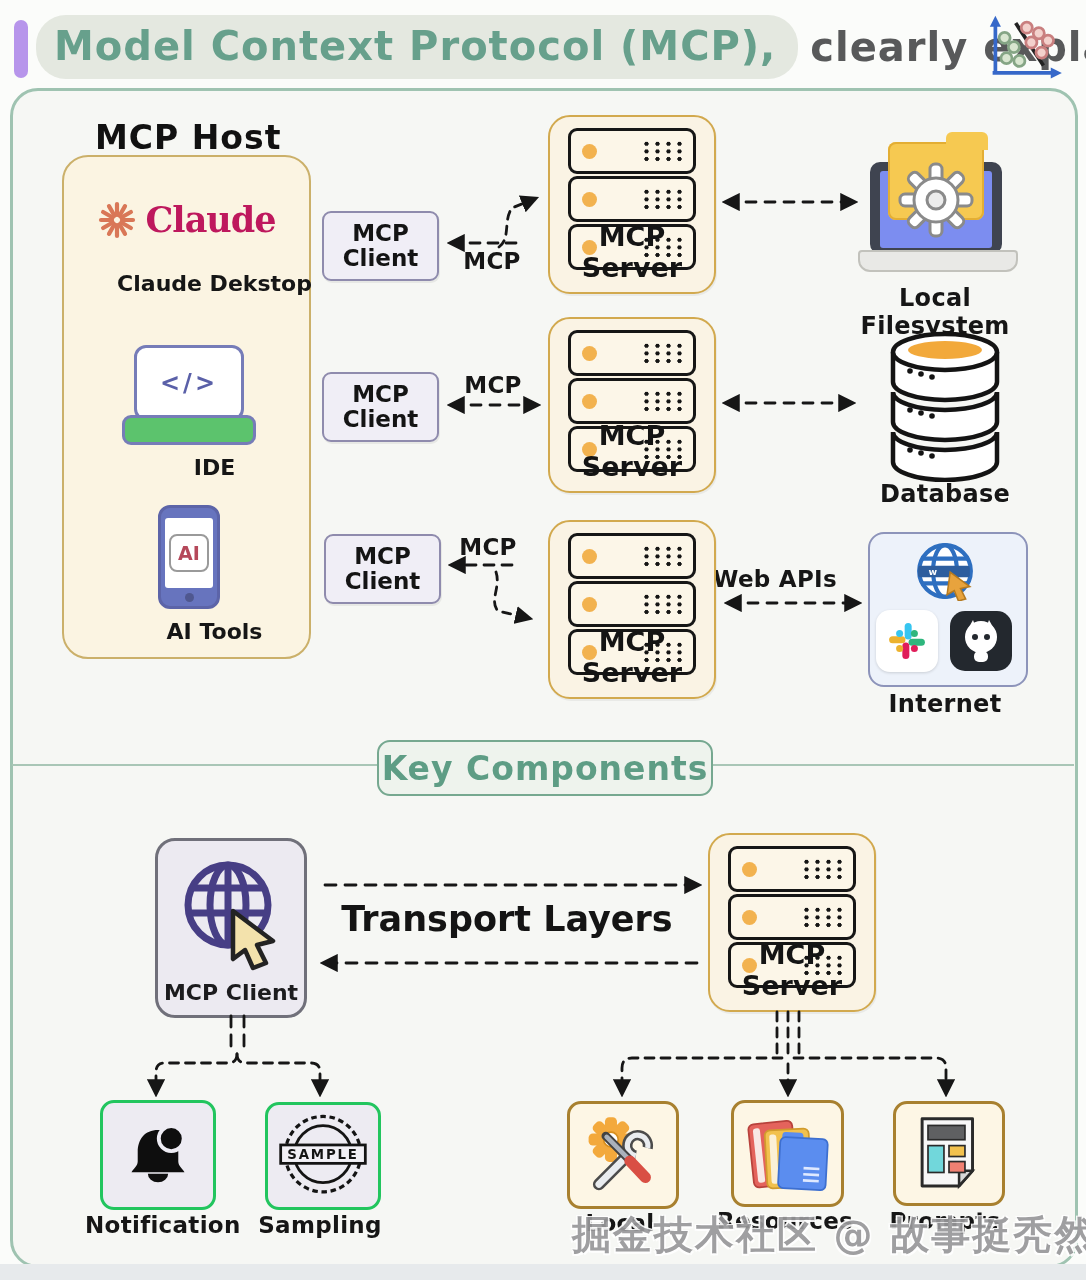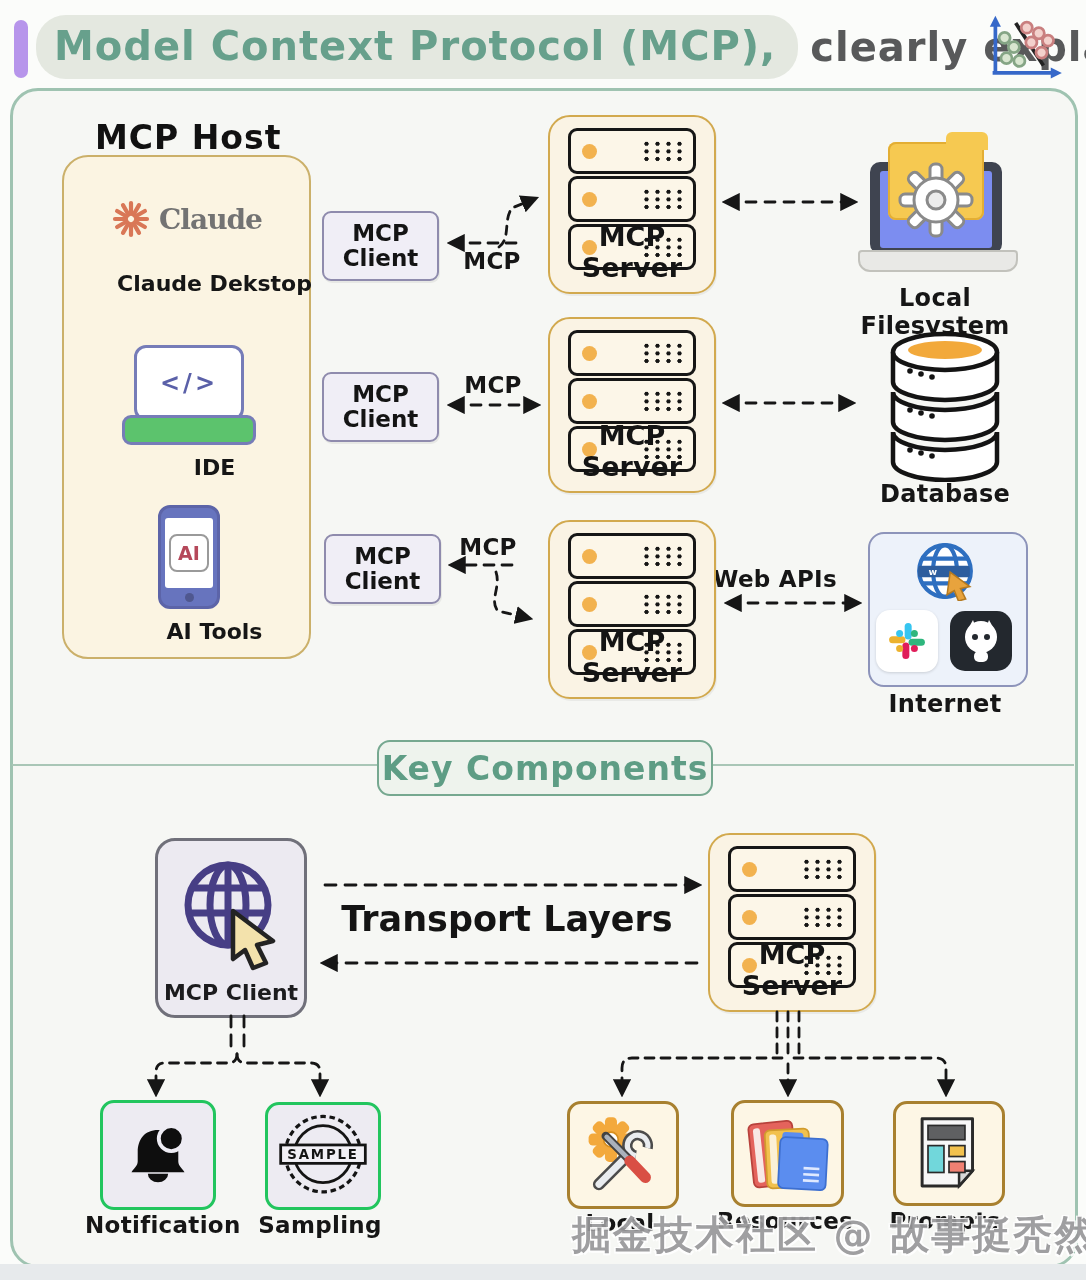--- a/index.html
+++ b/index.html
@@ -19,21 +19,21 @@
          border:3px solid #9FC3B1;border-radius:28px;}
   .bottom-strip{position:absolute;left:0;top:1264px;width:1086px;height:16px;background:#e7eaec;}
 
   .lbl{position:absolute;font-weight:700;color:#161616;text-align:center;font-size:23px;letter-spacing:.3px;}
 
   
   .host-heading{position:absolute;left:95px;top:102px;font-size:33px;font-weight:800;color:#111;letter-spacing:1px;margin-top:16px;}
   .host-box{position:absolute;left:62px;top:155px;width:245px;height:500px;background:#FBF4E2;
             border:2.5px solid #CBB06A;border-radius:26px;}
   .claude-row{position:absolute;left:0;top:42px;width:100%;display:flex;justify-content:center;align-items:center;gap:8px;}
-  .claude-word{font-family:"DejaVu Serif",serif;font-size:28px;font-weight:600;color:#737373;letter-spacing:-1px;}
+  .claude-word{font-family:"DejaVu Serif",serif;font-size:35px;font-weight:600;color:#be185d;letter-spacing:-1px;}
   .host-sub{position:absolute;width:100%;text-align:center;font-weight:700;font-size:22px;color:#161616;margin-left:28px;}
   .ide-screen{position:absolute;left:70px;top:188px;width:104px;height:70px;background:#fff;
               border:3px solid #767CB8;border-radius:12px;display:flex;align-items:center;justify-content:center;
               font-size:24px;font-weight:800;color:#5A60A8;letter-spacing:3px;}
   .ide-base{position:absolute;left:58px;top:258px;width:128px;height:24px;background:#5CC36D;
             border:3px solid #767CB8;border-radius:9px;}
   .phone{position:absolute;left:94px;top:348px;width:56px;height:98px;background:#6774BE;
          border:3px solid #5C64A8;border-radius:12px;}
   .phone-screen{position:absolute;left:4px;right:4px;top:10px;bottom:18px;background:#fff;border-radius:3px;
                 display:flex;align-items:center;justify-content:center;}

